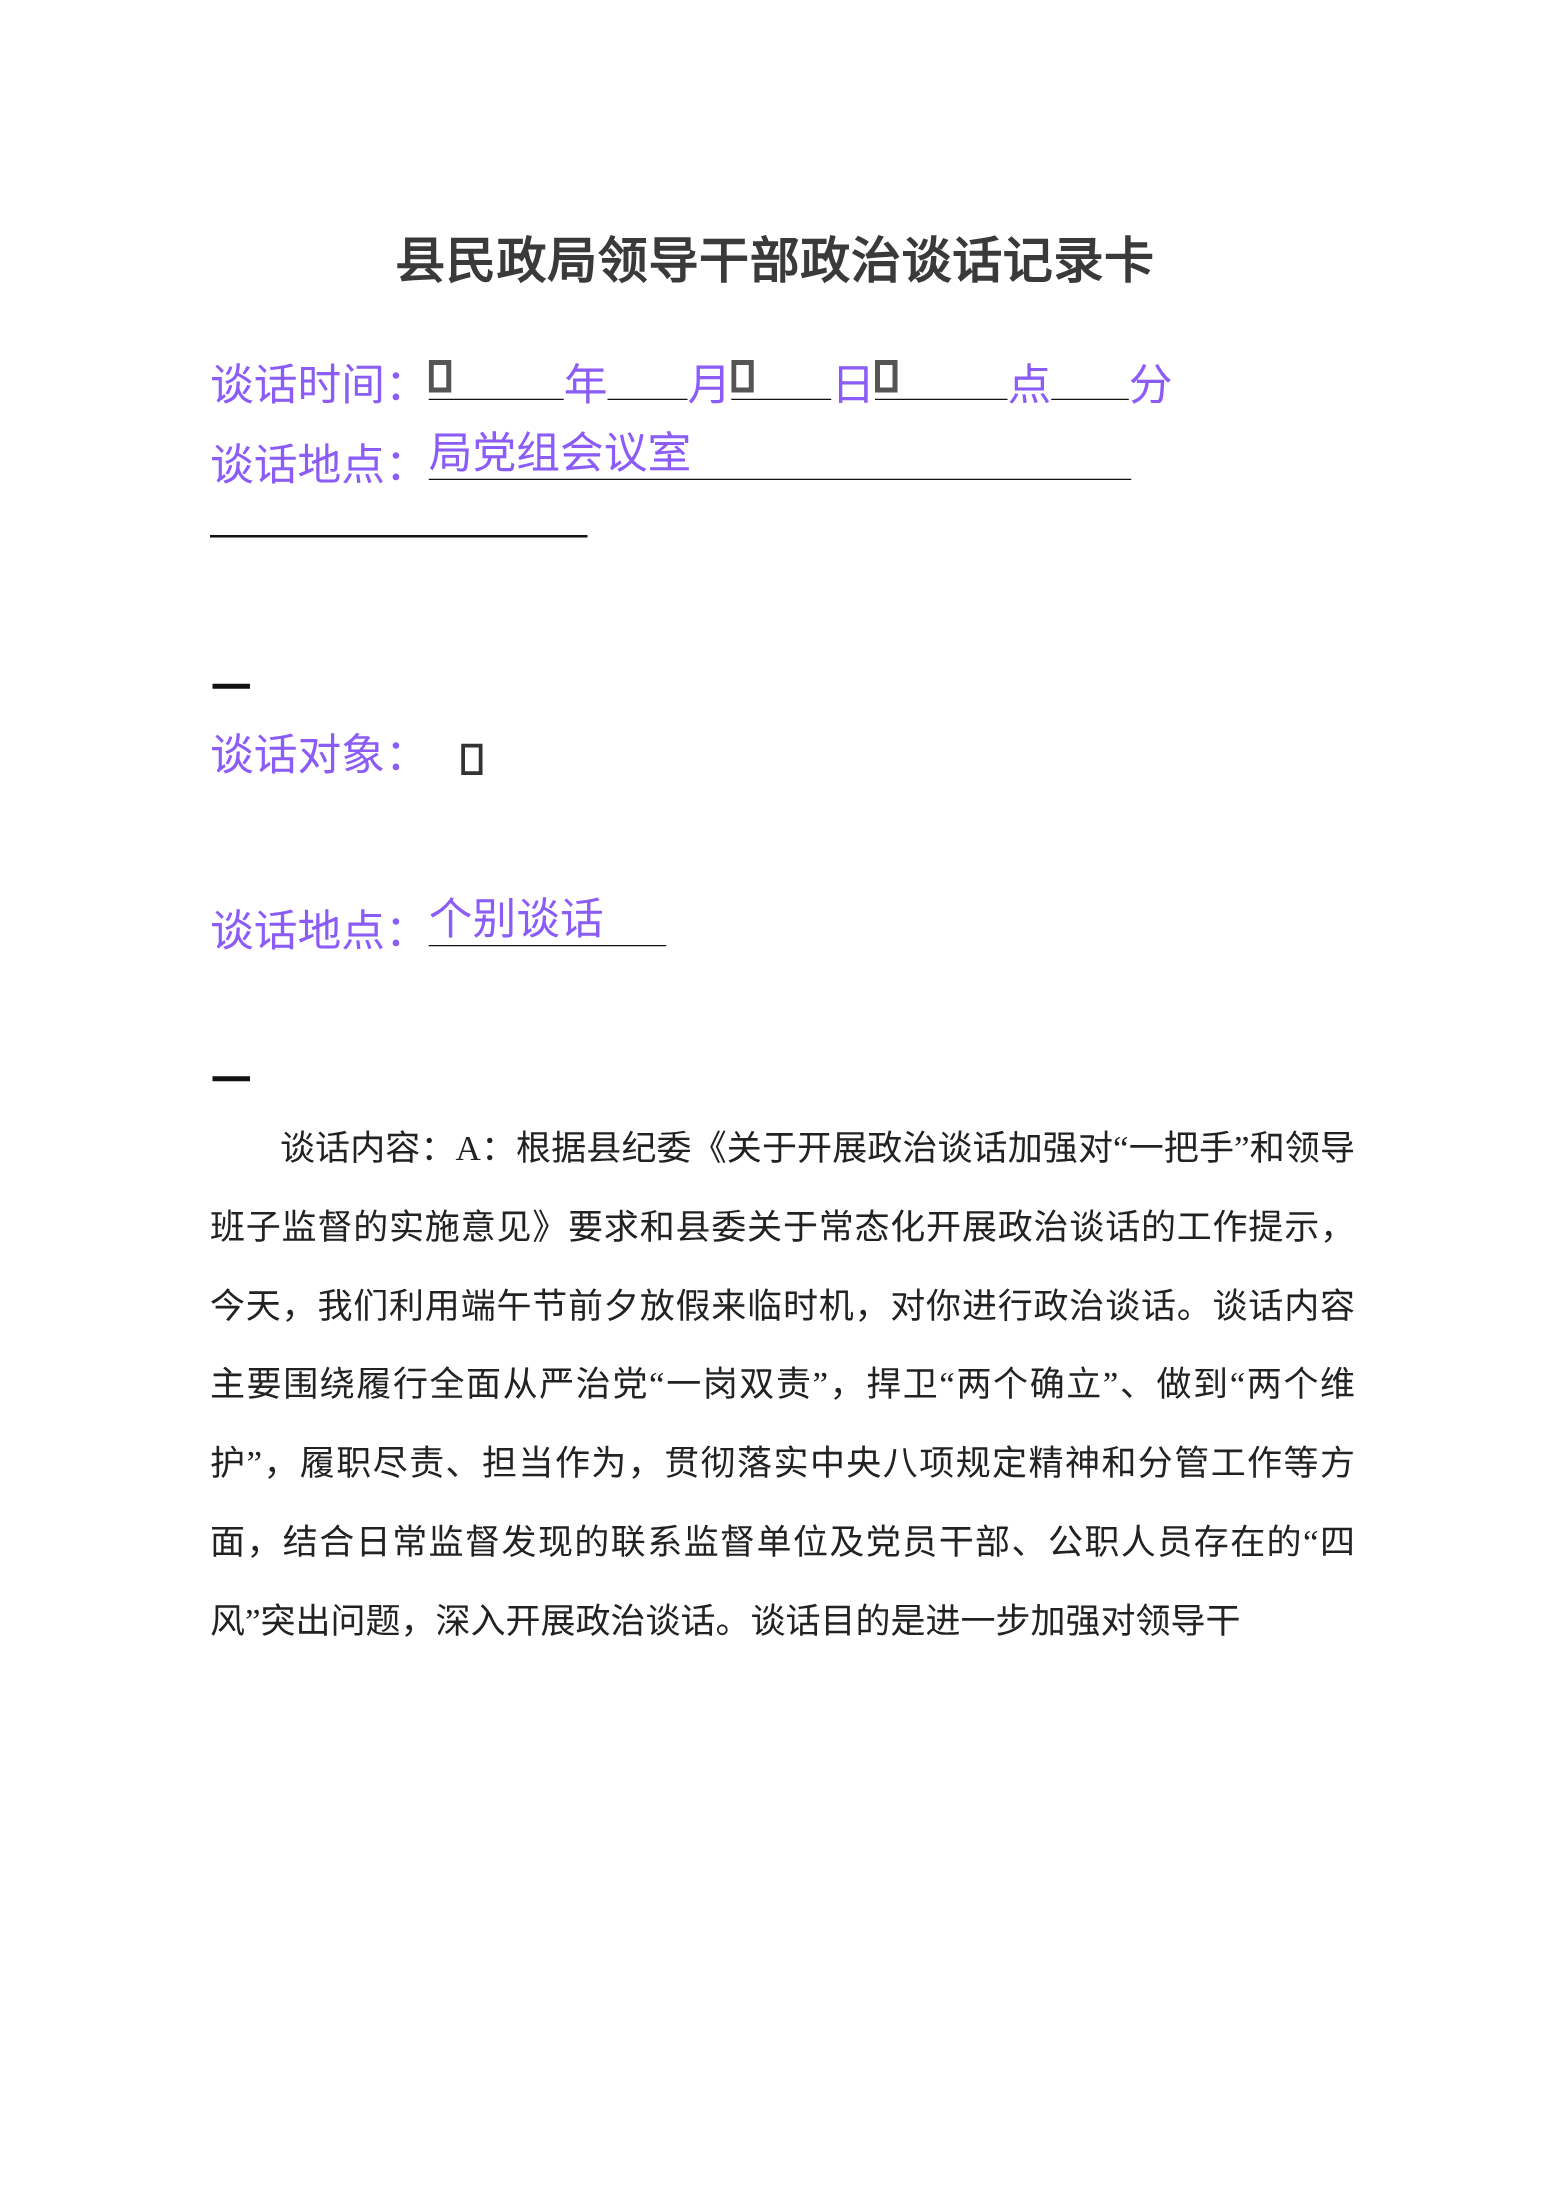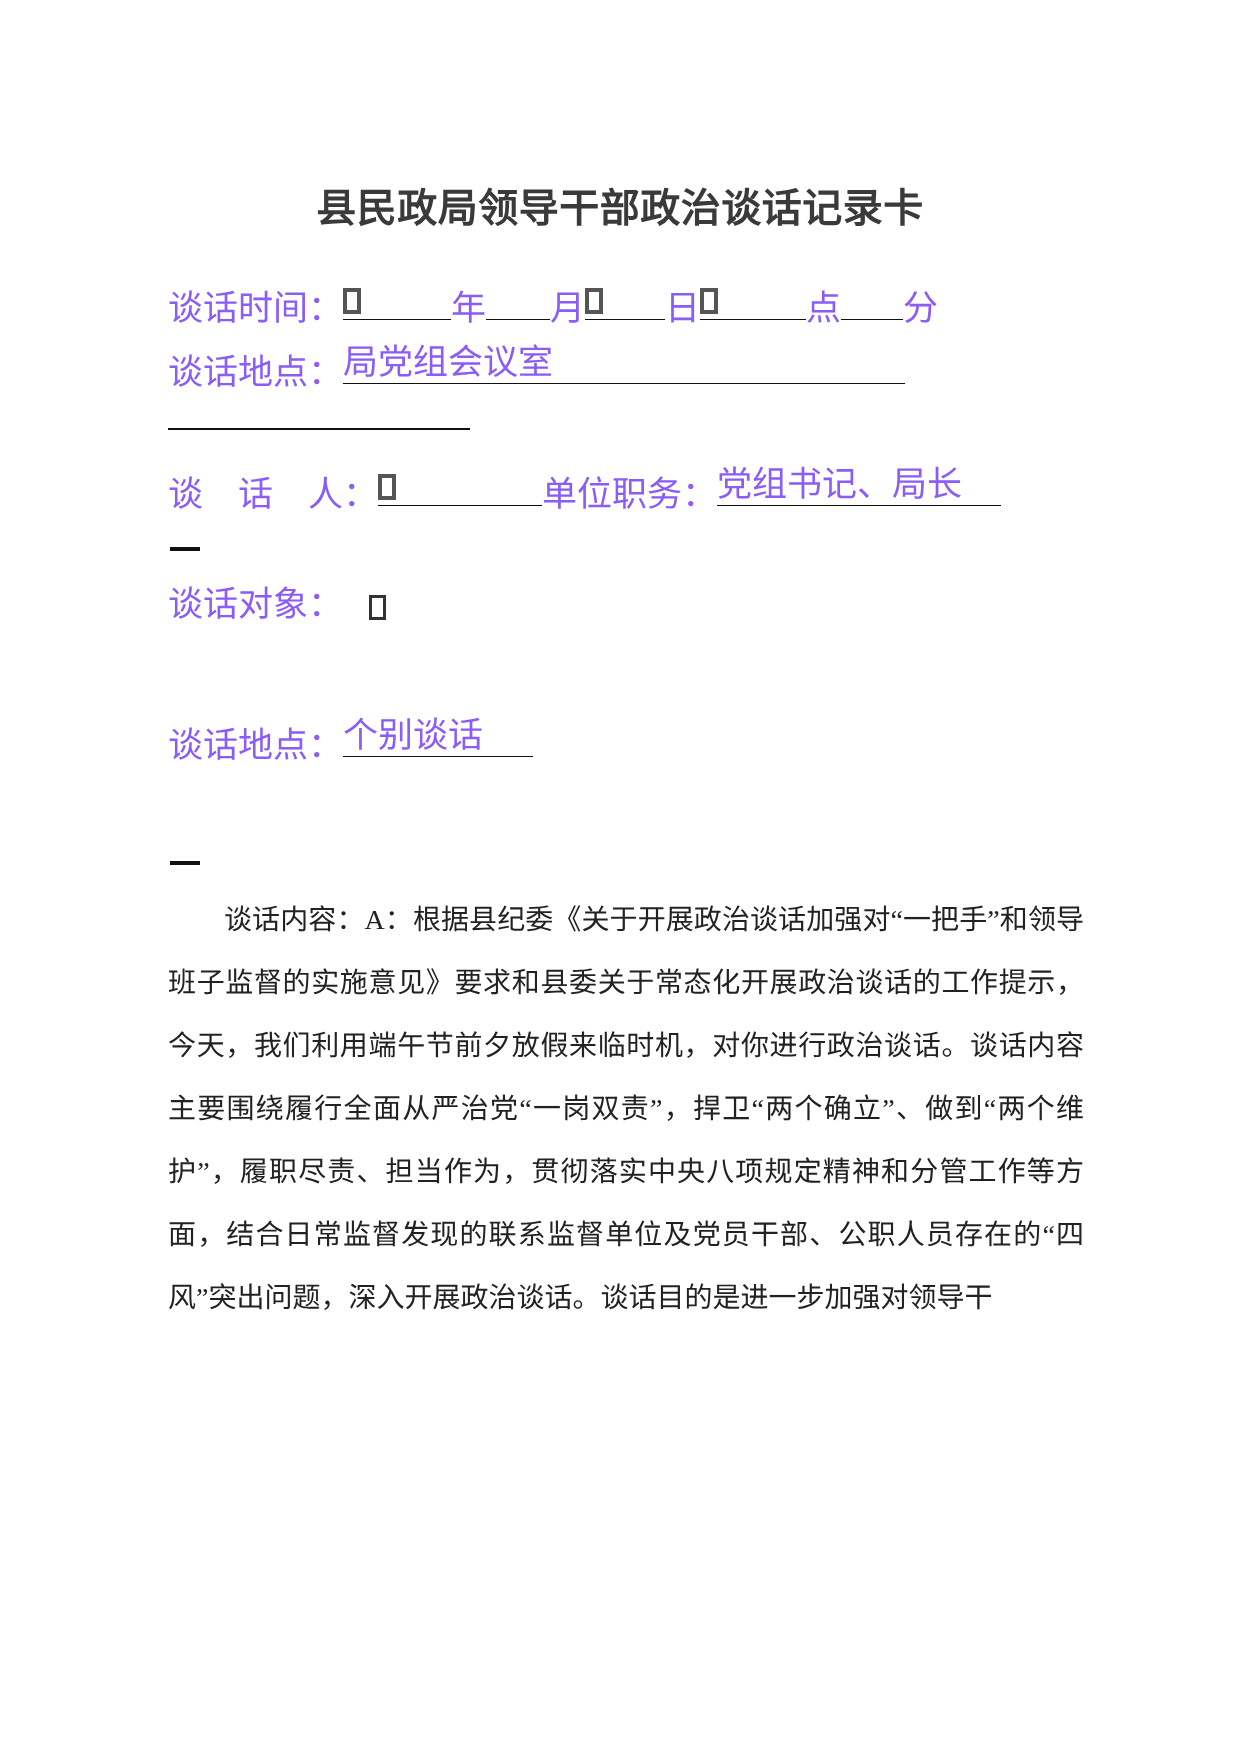--- a/index.html
+++ b/index.html
@@ -131,23 +131,20 @@
   <div class="form-line" style="top:263px;">
     <span class="label">谈话时间：</span><span class="blank fill" style="width:108px;"><span class="tofu"></span></span><span class="label">年</span><span class="blank" style="width:64px;"></span><span class="label">月</span><span class="blank fill" style="width:80px;"><span class="tofu"></span></span><span class="label">日</span><span class="blank fill" style="width:106px;"><span class="tofu"></span></span><span class="label">点</span><span class="blank" style="width:62px;"></span><span class="label">分</span>
   </div>
 
   <div class="form-line" style="top:327px;">
     <span class="label">谈话地点：</span><span class="blank fill" style="width:562px;">局党组会议室</span>
   </div>
 
   <div class="rule-short" style="left:168px; top:412px; width:302px;"></div>
 
-  <div class="form-line" style="top:449px;">
-    <span class="label label-spread">谈　话　人：</span><span class="blank fill" style="width:164px;"><span class="tofu"></span></span><span class="label">单位职务：</span><span class="blank fill" style="width:284px;">党组书记、局长</span>
-  </div>
 
   <div class="stub" style="left:170px; top:531px; width:30px;"></div>
 
   <div class="form-line" style="top:569px;">
     <span class="label">谈话对象：</span><span style="display:inline-block; width:26px;"></span><span class="tofu plain"></span>
   </div>
 
   <div class="form-line" style="top:700px;">
     <span class="label">谈话地点：</span><span class="blank fill" style="width:190px;">个别谈话</span>
   </div>

